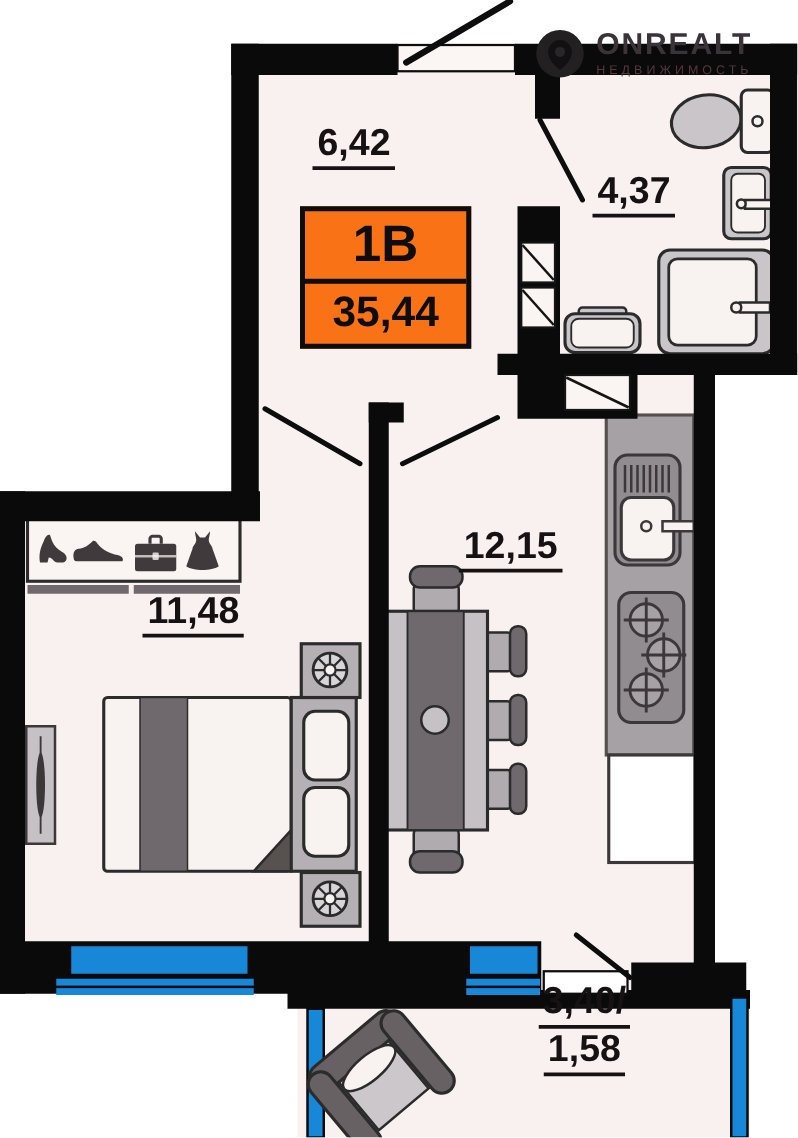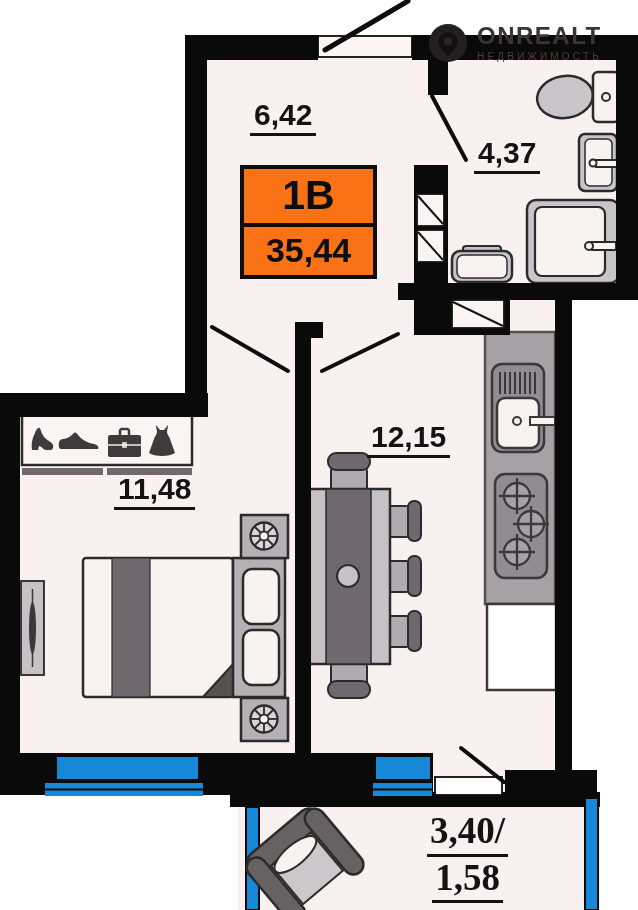--- a/index.html
+++ b/index.html
@@ -15,22 +15,22 @@
   .area-label .u{
     display:inline-block;border-bottom:3px solid #161214;padding:0 4px 2px;
   }
   .unit-box{
     position:absolute;left:240px;top:165px;width:129px;
     background:#f97316;border:4px solid #0d0d0d;text-align:center;color:#0d0d0d;
   }
   .unit-type{font-size:41px;font-weight:700;border-bottom:4px solid #0d0d0d;padding:3px 0 4px;}
   .unit-area{font-size:34px;font-weight:700;padding:4px 0 5px;}
   .balcony-label{
-    position:absolute;left:405px;top:810px;width:125px;text-align:center;
-    font-weight:700;font-size:37px;color:#161214;line-height:1.15;font-family:Liberation Serif, serif;
+    position:absolute;left:405px;top:784px;width:125px;text-align:center;
+    font-weight:700;font-size:30px;color:#161214;line-height:1.15;
   }
   .balcony-label .u{display:inline-block;border-bottom:3px solid #161214;padding:0 3px 1px;}
   .watermark{
     position:absolute;left:428px;top:23px;display:flex;align-items:center;gap:9px;
   }
   .wm-text{display:flex;flex-direction:column;}
   .wm-brand{font-size:24px;font-weight:700;letter-spacing:1.5px;color:#3a3438;line-height:1;}
   .wm-tagline{font-size:10px;font-weight:400;letter-spacing:3.2px;color:#59383e;margin-top:3px;}
 </style>
 </head>

